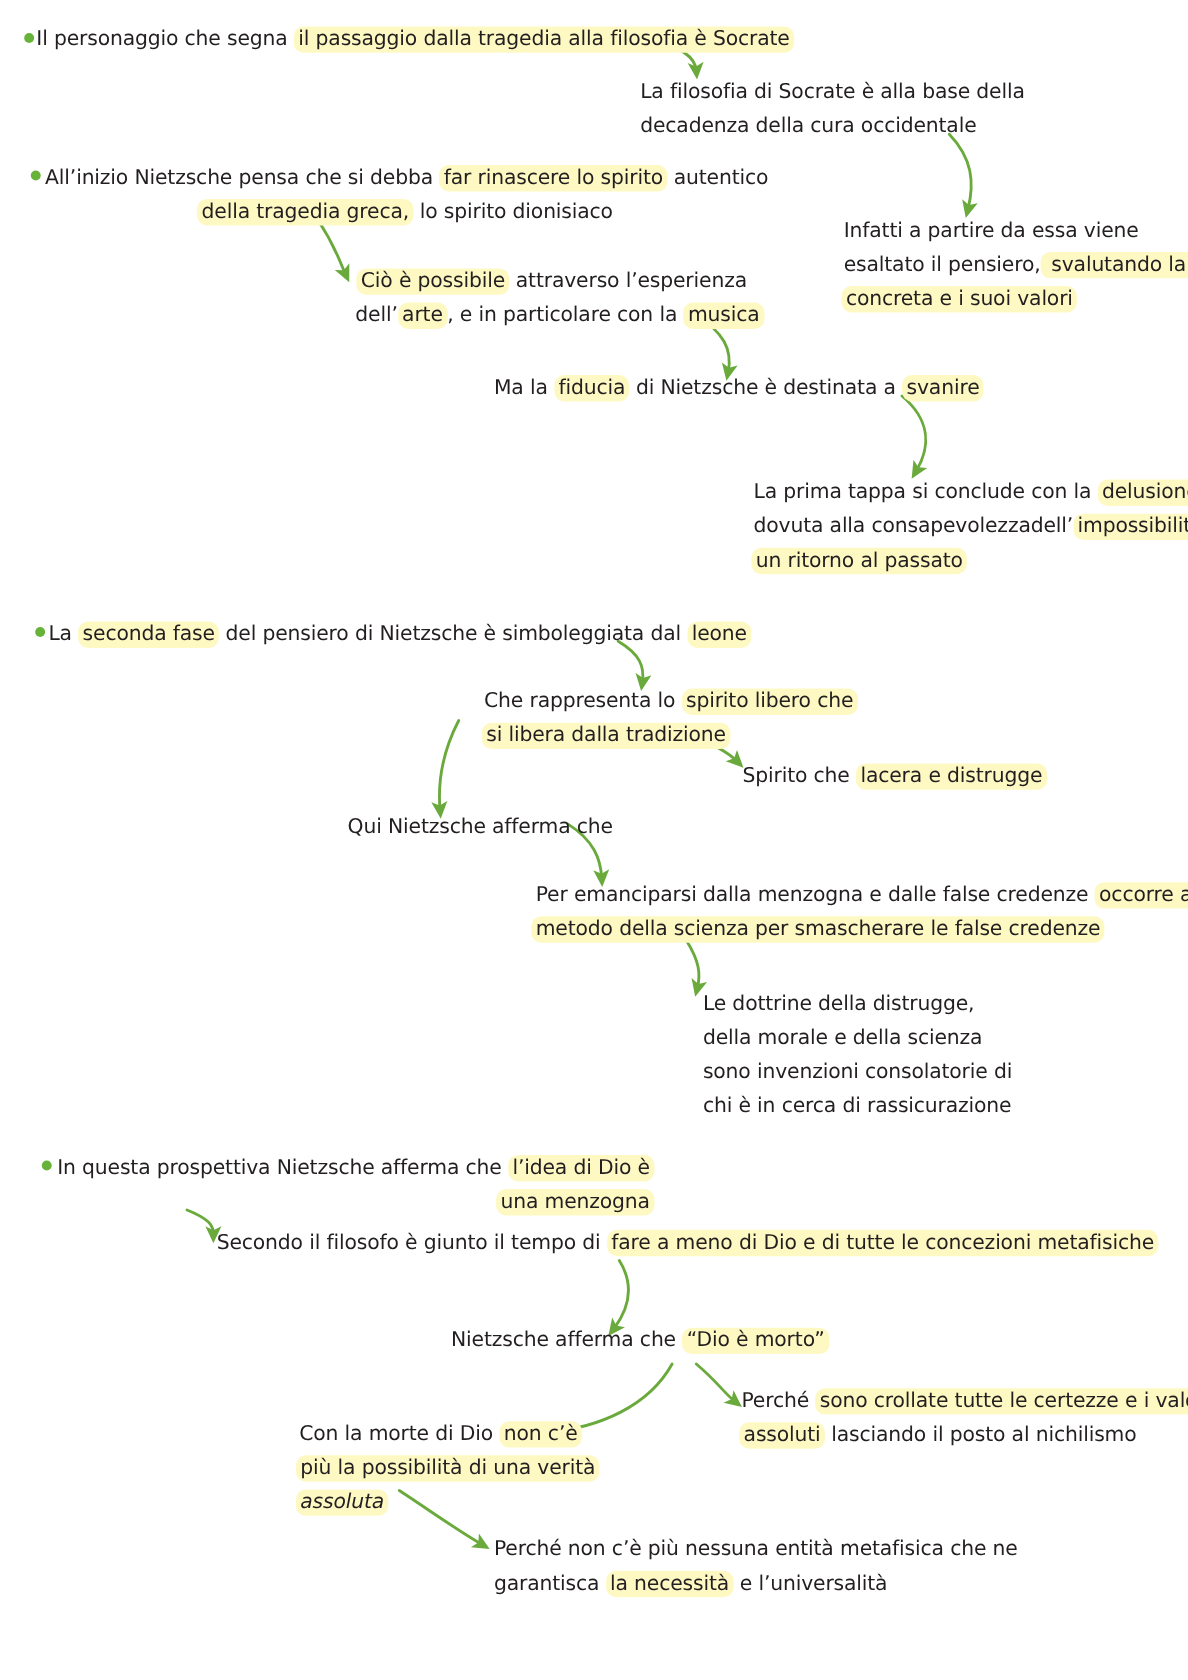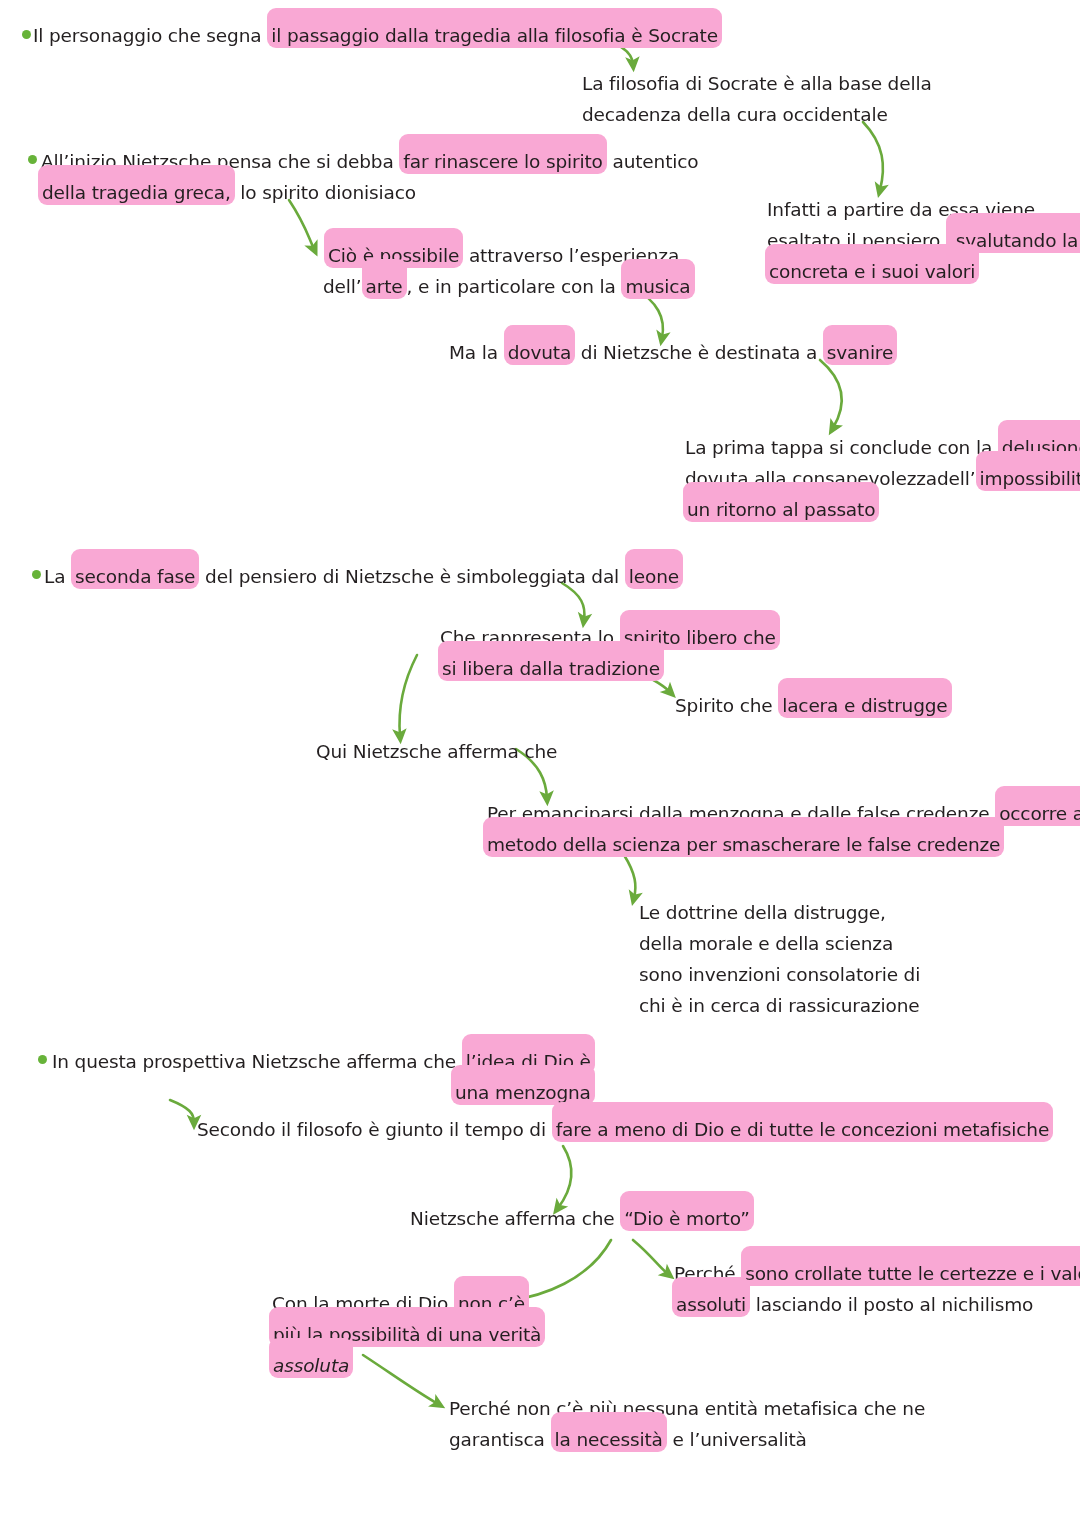--- a/index.html
+++ b/index.html
@@ -40,23 +40,23 @@
   }
   .bullet {
     position: absolute;
     width: 9px;
     height: 9px;
     border-radius: 50%;
     background: #67b339;
     z-index: 3;
   }
   mark.hl {
-    background: #f9a8d4;
+    background: #fef9c3;
     color: #231f20;
-    padding: 17px 4px 2px 4px;
+    padding: 1px 4px 2px 4px;
     border-radius: 9px;
     box-decoration-break: clone;
     -webkit-box-decoration-break: clone;
   }
   .plain { background: transparent; }
 </style>
 </head>
 <body>
 
 <div id="page">
@@ -92,36 +92,36 @@
   </div>
 
   <div class="node" style="left:582px; top:68px;">
     <span class="ln"><span class="plain">La filosofia di Socrate è alla base della</span></span>
     <span class="ln"><span class="plain">decadenza della cura occidentale</span></span>
   </div>
 
   <div class="bullet" style="left:28px; top:155px;"></div>
   <div class="node" style="left:41px; top:146px;">
     <span class="ln"><span class="plain">All’inizio Nietzsche pensa che si debba </span><mark class="hl">far rinascere lo spirito</mark><span class="plain"> autentico</span></span>
-    <span class="ln" style="margin-left:-3px;"><mark class="hl">della tragedia greca,</mark><span class="plain"> lo spirito dionisiaco</span></span>
+    <span class="ln" style="margin-left:-3px;text-align:center;"><mark class="hl">della tragedia greca,</mark><span class="plain"> lo spirito dionisiaco</span></span>
   </div>
 
   <div class="node" style="left:767px; top:194px;">
     <span class="ln"><span class="plain">Infatti a partire da essa viene</span></span>
     <span class="ln"><span class="plain">esaltato il pensiero,</span><mark class="hl"> svalutando la vita</mark></span>
     <span class="ln" style="margin-left:-2px;"><mark class="hl">concreta e i suoi valori</mark></span>
   </div>
 
   <div class="node" style="left:324px; top:240px;">
     <span class="ln"><mark class="hl">Ciò è possibile</mark><span class="plain"> attraverso l’esperienza</span></span>
     <span class="ln" style="margin-left:-1px;"><span class="plain">dell’</span><mark class="hl">arte</mark><span class="plain">, e in particolare con la </span><mark class="hl">musica</mark></span>
   </div>
 
   <div class="node" style="left:449px; top:337px;">
-    <span class="ln"><span class="plain">Ma la </span><mark class="hl">dovuta</mark><span class="plain"> di Nietzsche è destinata a </span><mark class="hl">svanire</mark></span>
+    <span class="ln"><span class="plain">Ma la </span><mark class="hl">fiducia</mark><span class="plain"> di Nietzsche è destinata a </span><mark class="hl">svanire</mark></span>
   </div>
 
   <div class="node" style="left:685px; top:432px;">
     <span class="ln"><span class="plain">La prima tappa si conclude con la </span><mark class="hl">delusione</mark></span>
     <span class="ln"><span class="plain">dovuta alla consapevolezzadell’</span><mark class="hl">impossibilità di</mark></span>
     <span class="ln" style="margin-left:-2px;"><mark class="hl">un ritorno al passato</mark></span>
   </div>
 
   <div class="bullet" style="left:32px; top:570px;"></div>
   <div class="node" style="left:44px; top:561px;">

